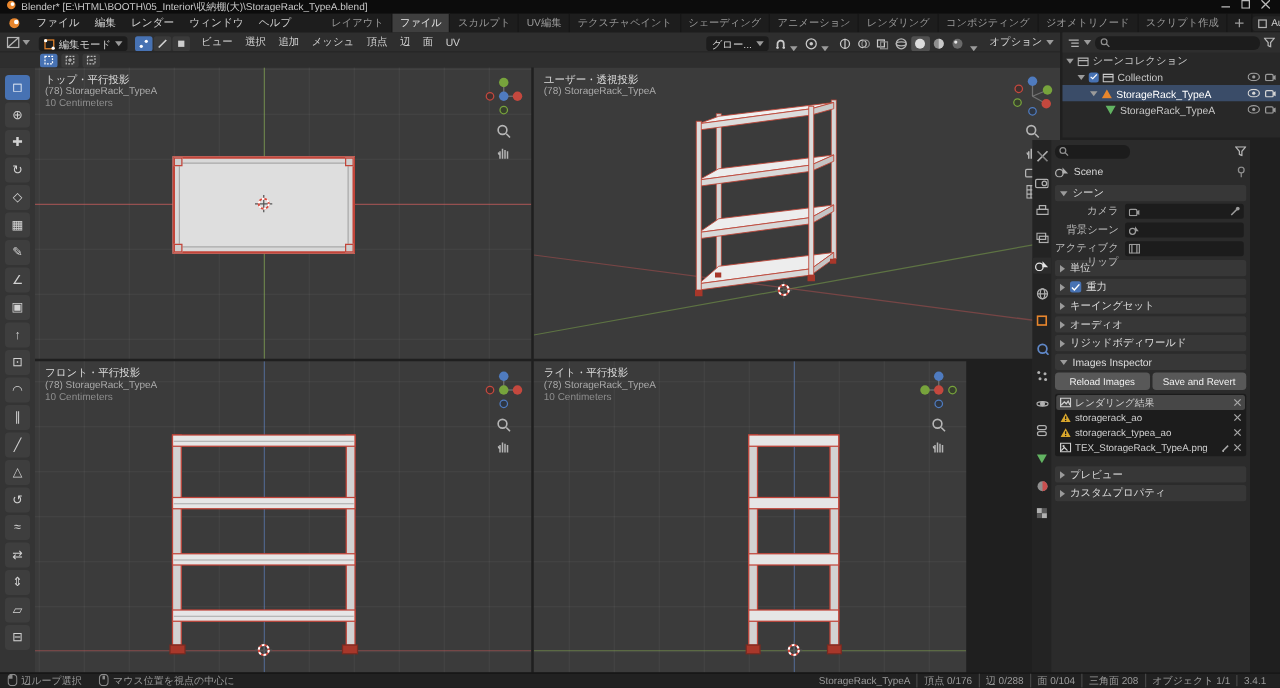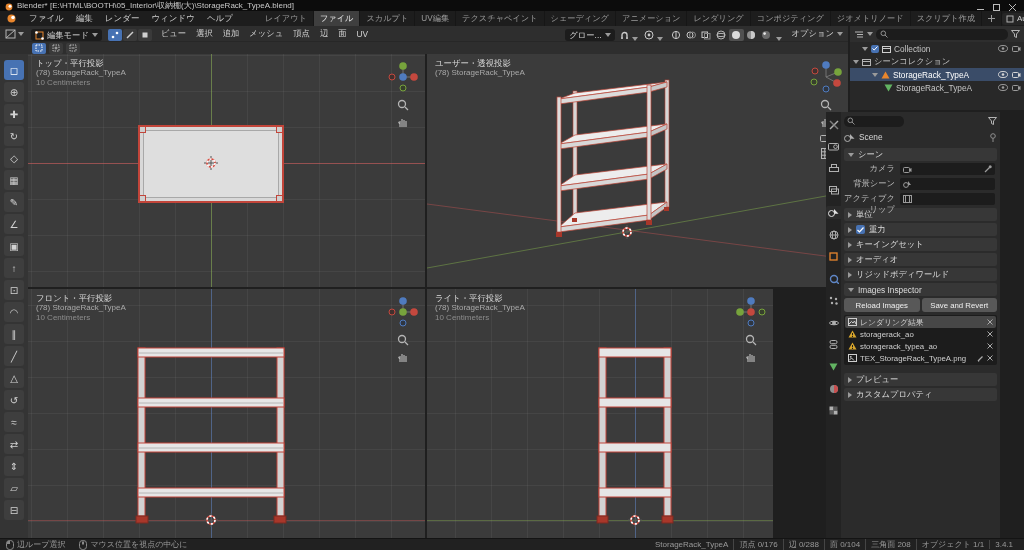--- a/index.html
+++ b/index.html
@@ -2,21 +2,21 @@
 <html><head>
 <meta charset="utf-8">
 <style>
 *{margin:0;padding:0;box-sizing:border-box}
 html,body{width:1024px;height:550px;overflow:hidden;background:#1f1f1f;
   font-family:"Liberation Sans","DejaVu Sans",sans-serif;color:#d4d4d4}
 svg{display:block}
 
 
 #titlebar{position:absolute;left:0;top:0;width:1024px;height:11px;background:#0c0c0c;
-  display:flex;align-items:flex-end;gap:4px;padding:0 5px;font-size:8px;color:#c9c9c9;white-space:nowrap}
+  display:flex;align-items:flex-start;gap:4px;padding:0 5px;font-size:8px;color:#c9c9c9;white-space:nowrap}
 #titlebar .winbtns{margin-left:auto;display:flex;gap:9px;align-items:center;padding-right:3px}
 
 
 #topbar{position:absolute;left:0;top:11px;width:1024px;height:15px;background:#1d1d1d;
   display:flex;align-items:center;font-size:8.5px;color:#cfcfcf;white-space:nowrap}
 .menu-item{padding:0 6px;height:15px;display:flex;align-items:center}
 .ws-tabs{display:flex;height:15px;margin-left:20px}
 .ws-tab{padding:0 6px;display:flex;align-items:center;color:#9b9b9b;font-size:8.2px;border-right:1px solid #161616}
 .ws-tab.active{background:#3f3f3f;color:#ececec}
 #topbar-right{margin-left:auto;display:flex;align-items:center;gap:4px;padding-right:5px}
@@ -88,21 +88,21 @@
 .pl-row{height:12px;display:flex;align-items:center;gap:3px;padding:0 3px;font-size:7.8px;color:#cfcfcf}
 .pl-row.sel{background:#474747;border-radius:2px}
 .pl-right{margin-left:auto;display:flex;gap:3px;align-items:center}
 .caret-d{width:0;height:0;border-left:3px solid transparent;border-right:3px solid transparent;border-top:4px solid #9b9b9b}
 .caret-r{width:0;height:0;border-top:3px solid transparent;border-bottom:3px solid transparent;border-left:4px solid #9b9b9b}
 .chk{width:9px;height:9px;background:#4772b3;border-radius:2px;display:flex;align-items:center;justify-content:center}
 
 
 #statusbar{position:absolute;left:0;top:538px;width:1024px;height:12px;background:#212121;border-top:1px solid #141414;
   display:flex;align-items:center;font-size:8px;color:#9a9a9a;padding:0 6px;white-space:nowrap}
-#statusbar .hint{display:flex;align-items:center;gap:3px;margin-right:14px}
+#statusbar .hint{display:flex;gap:3px;margin-right:14px}
 #sb-right{margin-left:auto;display:flex;align-items:center}
 #sb-right span{padding:0 5px;border-left:1px solid #454545}
 #sb-right span:first-child{border-left:none}
 </style>
 </head>
 <body>
 
 <div id="titlebar">
   <svg width="8" height="8">
       <circle cx="4" cy="4" r="3.4" fill="#e8862d"></circle>
@@ -548,20 +548,28 @@
     <span class="ol-search">
       <svg width="8" height="8">
           <circle cx="3.3" cy="3.3" r="2.3" fill="none" stroke="#8f8f8f"></circle>
           <line x1="5" y1="5" x2="7.5" y2="7.5" stroke="#8f8f8f"></line>
         </svg>
     </span>
     <svg width="9" height="8">
         <polygon points="0.5,0.5 8.5,0.5 5.5,4 5.5,7.5 3.5,6.5 3.5,4" fill="none" stroke="#b5b5b5"></polygon>
       </svg>
   </div>
+  <div class="ol-row">
+    <span class="caret-d"></span>
+    <svg width="9" height="8">
+        <rect x="0.5" y="1.5" width="8" height="6" fill="none" stroke="#b5b5b5"></rect>
+        <line x1="0.5" y1="3.5" x2="8.5" y2="3.5" stroke="#b5b5b5"></line>
+      </svg>
+    <span>シーンコレクション</span>
+  </div>
   <div class="ol-row" style="padding-left:12px">
     <span class="caret-d"></span>
     <span class="chk" style="width:8px;height:8px">
         <svg width="6" height="5">
           <polyline points="0.5,2.5 2.2,4 5.5,0.5" fill="none" stroke="#fff"></polyline>
         </svg>
       </span>
     <svg width="9" height="8">
         <rect x="0.5" y="1.5" width="8" height="6" fill="none" stroke="#cfcfcf"></rect>
         <line x1="0.5" y1="3.5" x2="8.5" y2="3.5" stroke="#cfcfcf"></line>
@@ -570,28 +578,20 @@
     <span class="ol-right">
       <svg width="10" height="7">
           <ellipse cx="5" cy="3.5" rx="4.5" ry="3" fill="none" stroke="#9b9b9b"></ellipse>
           <circle cx="5" cy="3.5" r="1.3" fill="#9b9b9b"></circle>
         </svg>
       <svg width="9" height="7">
           <rect x="0.5" y="1.5" width="6" height="5" rx="1" fill="none" stroke="#9b9b9b"></rect>
           <polygon points="6.5,3 8.5,2 8.5,6 6.5,5" fill="#9b9b9b"></polygon>
         </svg>
     </span>
-  </div>
-  <div class="ol-row">
-    <span class="caret-d"></span>
-    <svg width="9" height="8">
-        <rect x="0.5" y="1.5" width="8" height="6" fill="none" stroke="#b5b5b5"></rect>
-        <line x1="0.5" y1="3.5" x2="8.5" y2="3.5" stroke="#b5b5b5"></line>
-      </svg>
-    <span>シーンコレクション</span>
   </div>
   <div class="ol-row sel" style="padding-left:22px">
     <span class="caret-d"></span>
     <svg width="9" height="8">
         <polygon points="4.5,0.5 8.5,7.5 0.5,7.5" fill="#e8862d"></polygon>
       </svg>
     <span>StorageRack_TypeA</span>
     <span class="ol-right">
       <svg width="10" height="7">
           <ellipse cx="5" cy="3.5" rx="4.5" ry="3" fill="none" stroke="#d5d5d5"></ellipse>

